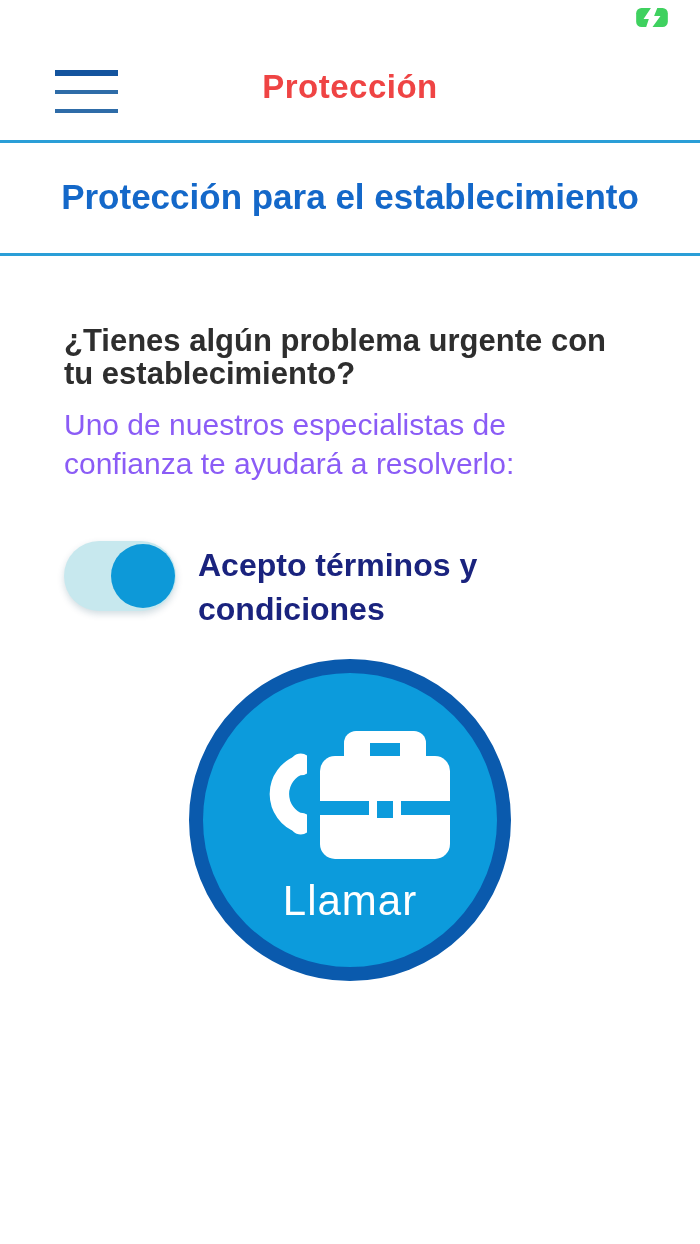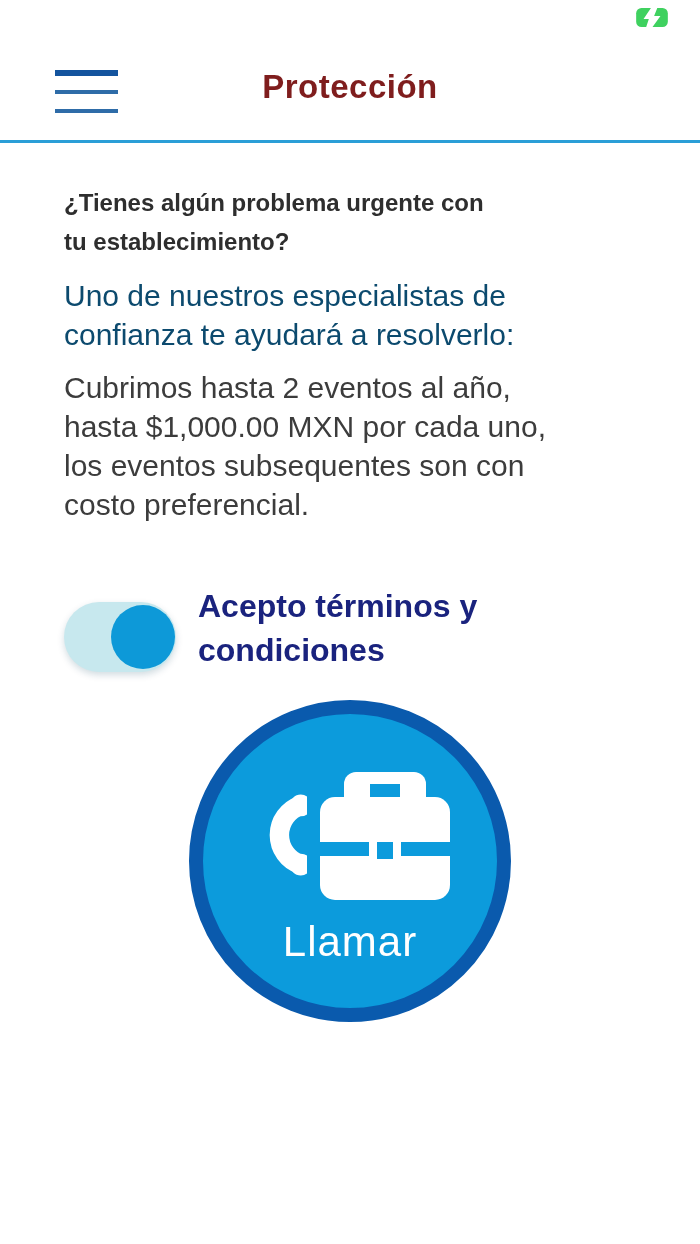--- a/index.html
+++ b/index.html
@@ -9,37 +9,37 @@
   }
   
   .battery{position:absolute;top:8px;right:32px;width:32px;height:19px;}
   
   .header{position:relative;height:140px;border-bottom:3px solid #2A9ED7;}
   .hamburger{position:absolute;left:55px;top:70px;width:63px;cursor:pointer;}
   .hamburger .bar1{height:6px;background:#14549E;margin-bottom:14px;}
   .hamburger .bar2{height:4px;background:#2E6CA8;margin-bottom:15px;}
   .hamburger .bar3{height:4px;background:#2E6CA8;}
   .header-title{
-    text-align:center;font-size:33px;font-weight:bold;color:#7f1d1d;
+    text-align:center;font-size:33px;font-weight:bold;color:#ef4444;
     padding-top:68px;letter-spacing:0.5px;
   }
   
   .page-title-section{border-bottom:3px solid #2A9ED7;}
   .page-title{
     margin:0;text-align:center;font-size:35px;font-weight:bold;color:#1468C9;
     padding:34px 15px 36px;
   }
   
   .main{padding:0 64px;}
-  .question{margin:40px 0 0;font-size:24px;font-weight:bold;color:#2E2E2E;line-height:39px;white-space:pre-line;}
-  .intro{margin:15px 0 0;font-size:30px;color:#0c4a6e;line-height:39px;white-space:pre-line;}
+  .question{margin:68px 0 0;font-size:31px;font-weight:bold;color:#2E2E2E;line-height:33px;white-space:pre-line;}
+  .intro{margin:15px 0 0;font-size:30px;color:#8b5cf6;line-height:39px;white-space:pre-line;}
   .services{margin:14px 0 0;font-size:30px;font-weight:bold;color:#2E2E2E;line-height:39px;white-space:pre-line;}
   .coverage{margin:14px 0 0;font-size:30px;color:#3C3C3C;line-height:39px;white-space:pre-line;}
   
-  .terms-row{margin-top:58px;display:flex;align-items:flex-end;gap:22px;}
+  .terms-row{margin-top:58px;display:flex;align-items:flex-start;gap:22px;}
   .toggle{
     flex:none;width:112px;height:70px;border-radius:35px;background:#C7E8EE;
     position:relative;box-shadow:0 3px 7px rgba(0,60,90,0.18);cursor:pointer;
   }
   .toggle-knob{
     position:absolute;top:3px;right:1px;width:64px;height:64px;border-radius:50%;
     background:#0D99D8;
   }
   .terms-label{font-size:32px;font-weight:bold;color:#1A237E;line-height:44px;white-space:pre-line;padding-top:2px;}
   
@@ -63,30 +63,29 @@
 
   <div class="header">
     <div class="hamburger">
       <div class="bar1"></div>
       <div class="bar2"></div>
       <div class="bar3"></div>
     </div>
     <div class="header-title">Protección</div>
   </div>
 
+  <div class="page-title-section">
+    <h1 class="page-title">Protección para el establecimiento</h1>
+  </div>
 
   <div class="main">
     <p class="question">¿Tienes algún problema urgente con
 tu establecimiento?</p>
     <p class="intro">Uno de nuestros especialistas de
 confianza te ayudará a resolverlo:</p>
-    <p class="coverage">Cubrimos hasta 2 eventos al año,
-hasta $1,000.00 MXN por cada uno,
-los eventos subsequentes son con
-costo preferencial.</p>
 
     <div class="terms-row">
       <div class="toggle" role="switch" aria-checked="true">
         <div class="toggle-knob"></div>
       </div>
       <div class="terms-label">Acepto términos y
 condiciones</div>
     </div>
 
     <div class="call-button" role="button">

